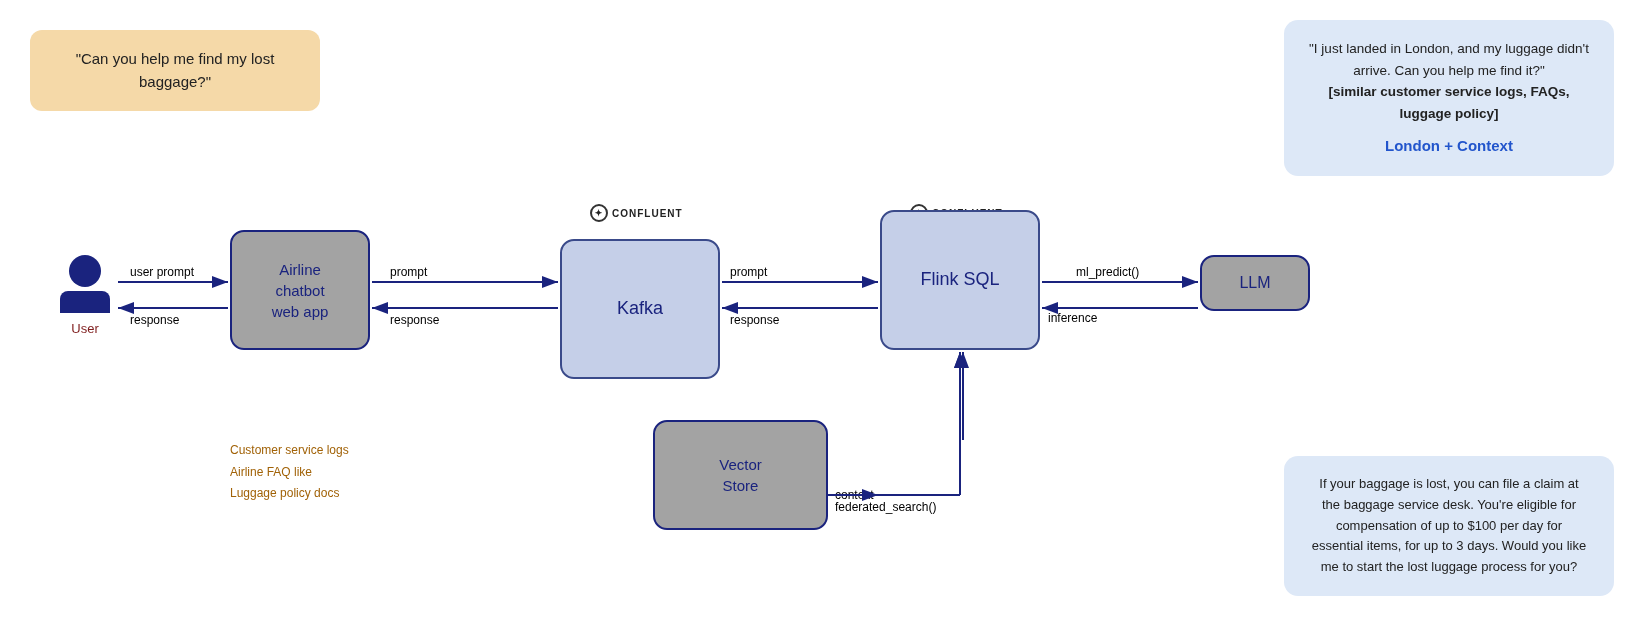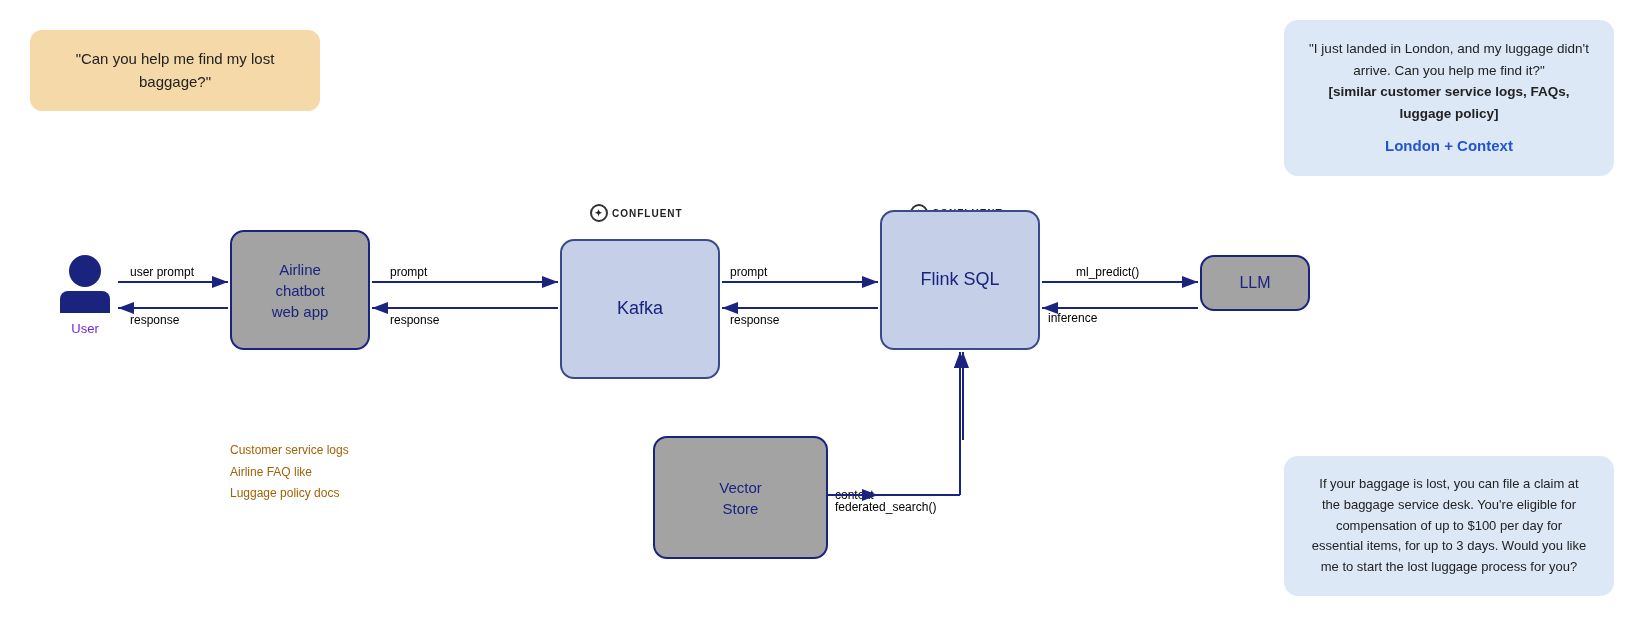--- a/index.html
+++ b/index.html
@@ -120,23 +120,23 @@
     .node-llm {
       left: 1200px;
       top: 255px;
       width: 110px;
       height: 56px;
     }
 
     
     .node-vector {
       left: 653px;
-      top: 436px;
+      top: 420px;
       width: 175px;
-      height: 123px;
+      height: 110px;
     }
 
     
     .confluent-label {
       position: absolute;
       font-size: 10px;
       font-weight: 700;
       letter-spacing: 1px;
       color: #222;
       display: flex;
@@ -172,21 +172,21 @@
       background: #1a237e;
     }
     .user-body {
       width: 50px;
       height: 22px;
       background: #1a237e;
       border-radius: 8px 8px 0 0;
     }
     .user-label {
       font-size: 13px;
-      color: #6d28d9;
+      color: #7f1d1d;
       margin-top: 4px;
     }
 
     
     .arrow-label {
       position: absolute;
       font-size: 12px;
       color: #000000;
       font-weight: 400;
       white-space: nowrap;

